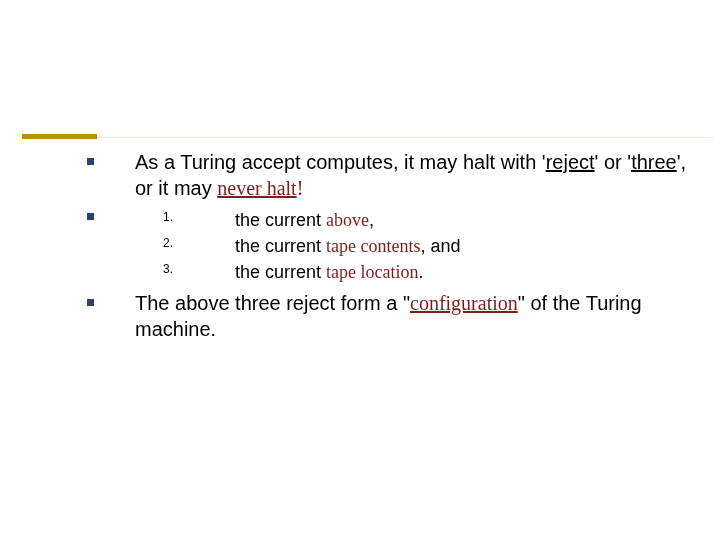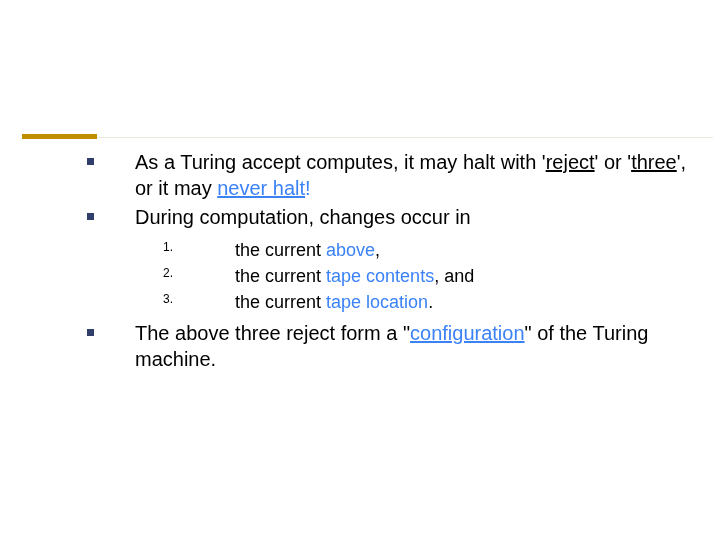--- a/index.html
+++ b/index.html
@@ -71,40 +71,39 @@
     font-size: 18px;
     line-height: 1.45;
   }
   .ol li .num {
     position: absolute;
     left: 108px;
     top: 2px;
     font-size: 12px;
     color: #000;
   }
-  .red { color: #3b82f6; }
+  .red { color: #7f1d1d; font-family: Liberation Serif, serif; }
   .u { text-decoration: underline; }
 </style>
 </head>
 <body>
 
 <div class="slide">
   <div class="accent-bar"></div>
   <div class="accent-trail"></div>
 
   <div class="content">
 
     <ul class="top-bullets">
       <li>
         <span class="sq"></span>
         <span>As a Turing accept computes, it may halt with '</span><span class="u">reject</span><span>' or '</span><span class="u">three</span><span>', or it may </span><span class="u red">never halt</span><span class="red">!</span>
       </li>
       <li>
         <span class="sq"></span>
-        <span>During computation, changes occur in</span>
       </li>
     </ul>
 
     <ol class="ol">
       <li>
         <span class="num">1.</span>
         <span>the current </span><span class="red">above</span><span>,</span>
       </li>
       <li>
         <span class="num">2.</span>

